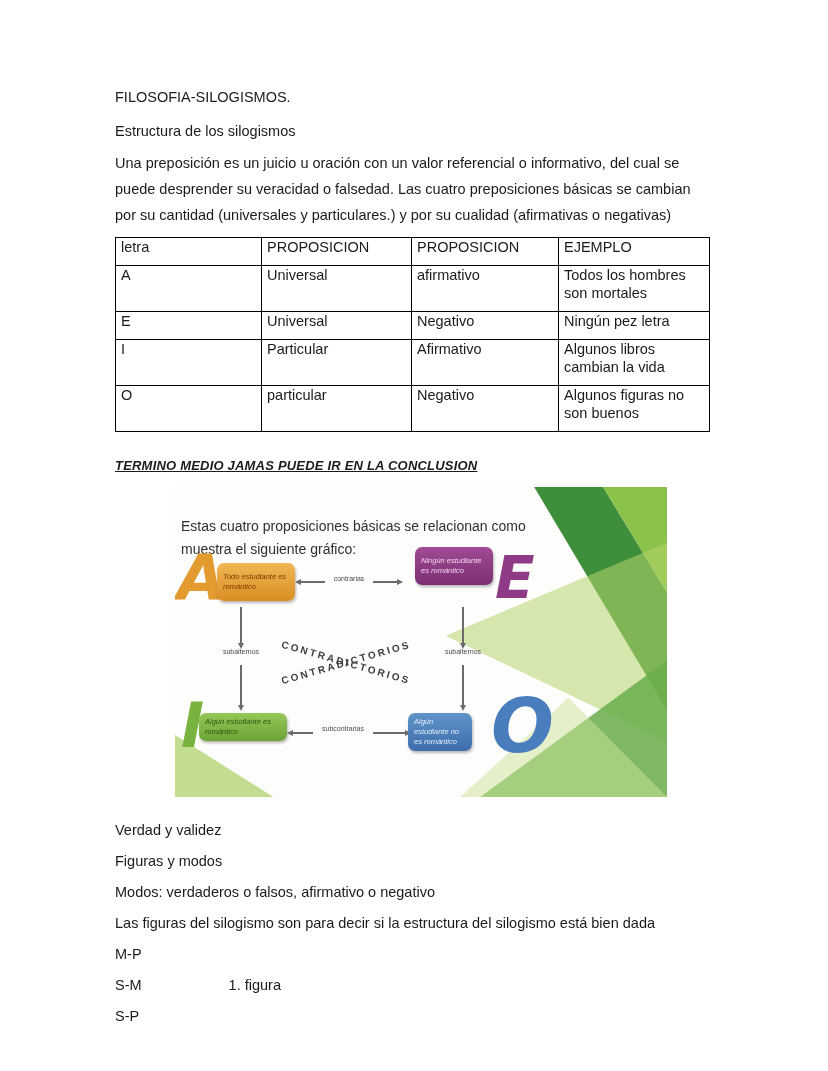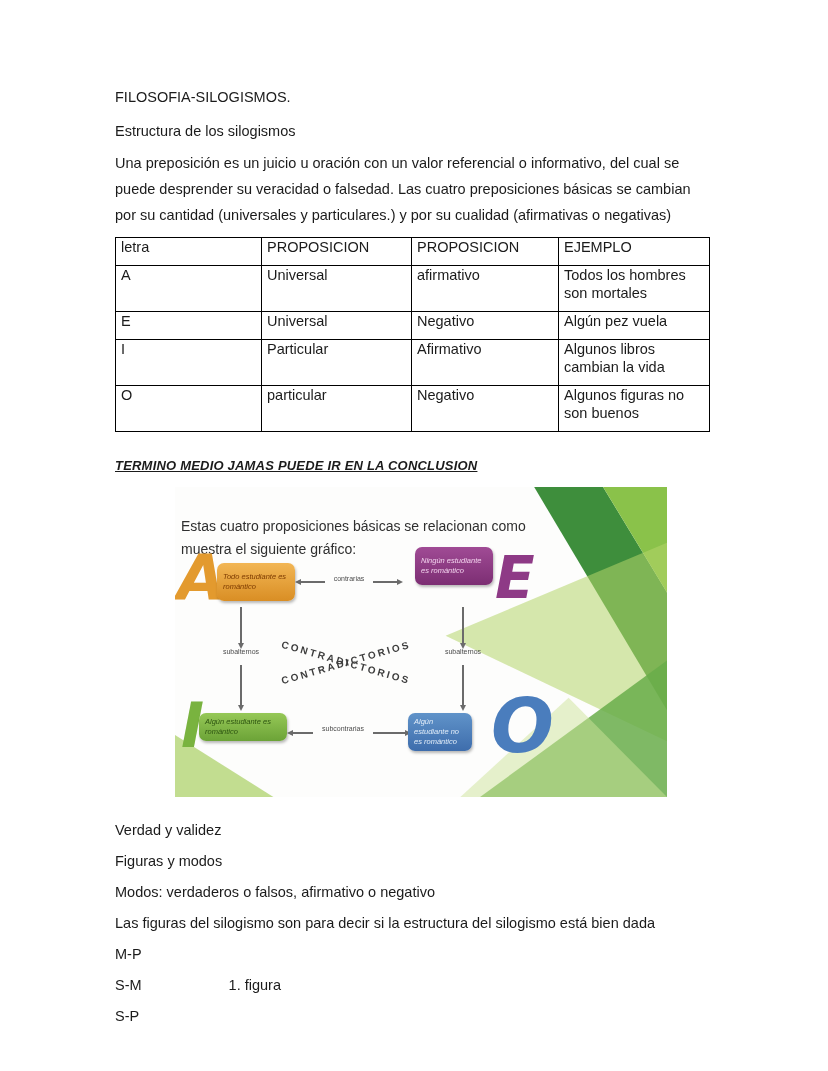--- a/index.html
+++ b/index.html
@@ -118,21 +118,21 @@
       <tr>
         <td>A</td>
         <td>Universal</td>
         <td>afirmativo</td>
         <td>Todos los hombres son mortales</td>
       </tr>
       <tr>
         <td>E</td>
         <td>Universal</td>
         <td>Negativo</td>
-        <td>Algún pez vuela</td>
+        <td>Ningún pez letra</td>
       </tr>
       <tr>
         <td>I</td>
         <td>Particular</td>
         <td>Afirmativo</td>
         <td>Algunos libros cambian la vida</td>
       </tr>
       <tr>
         <td>O</td>
         <td>particular</td>

